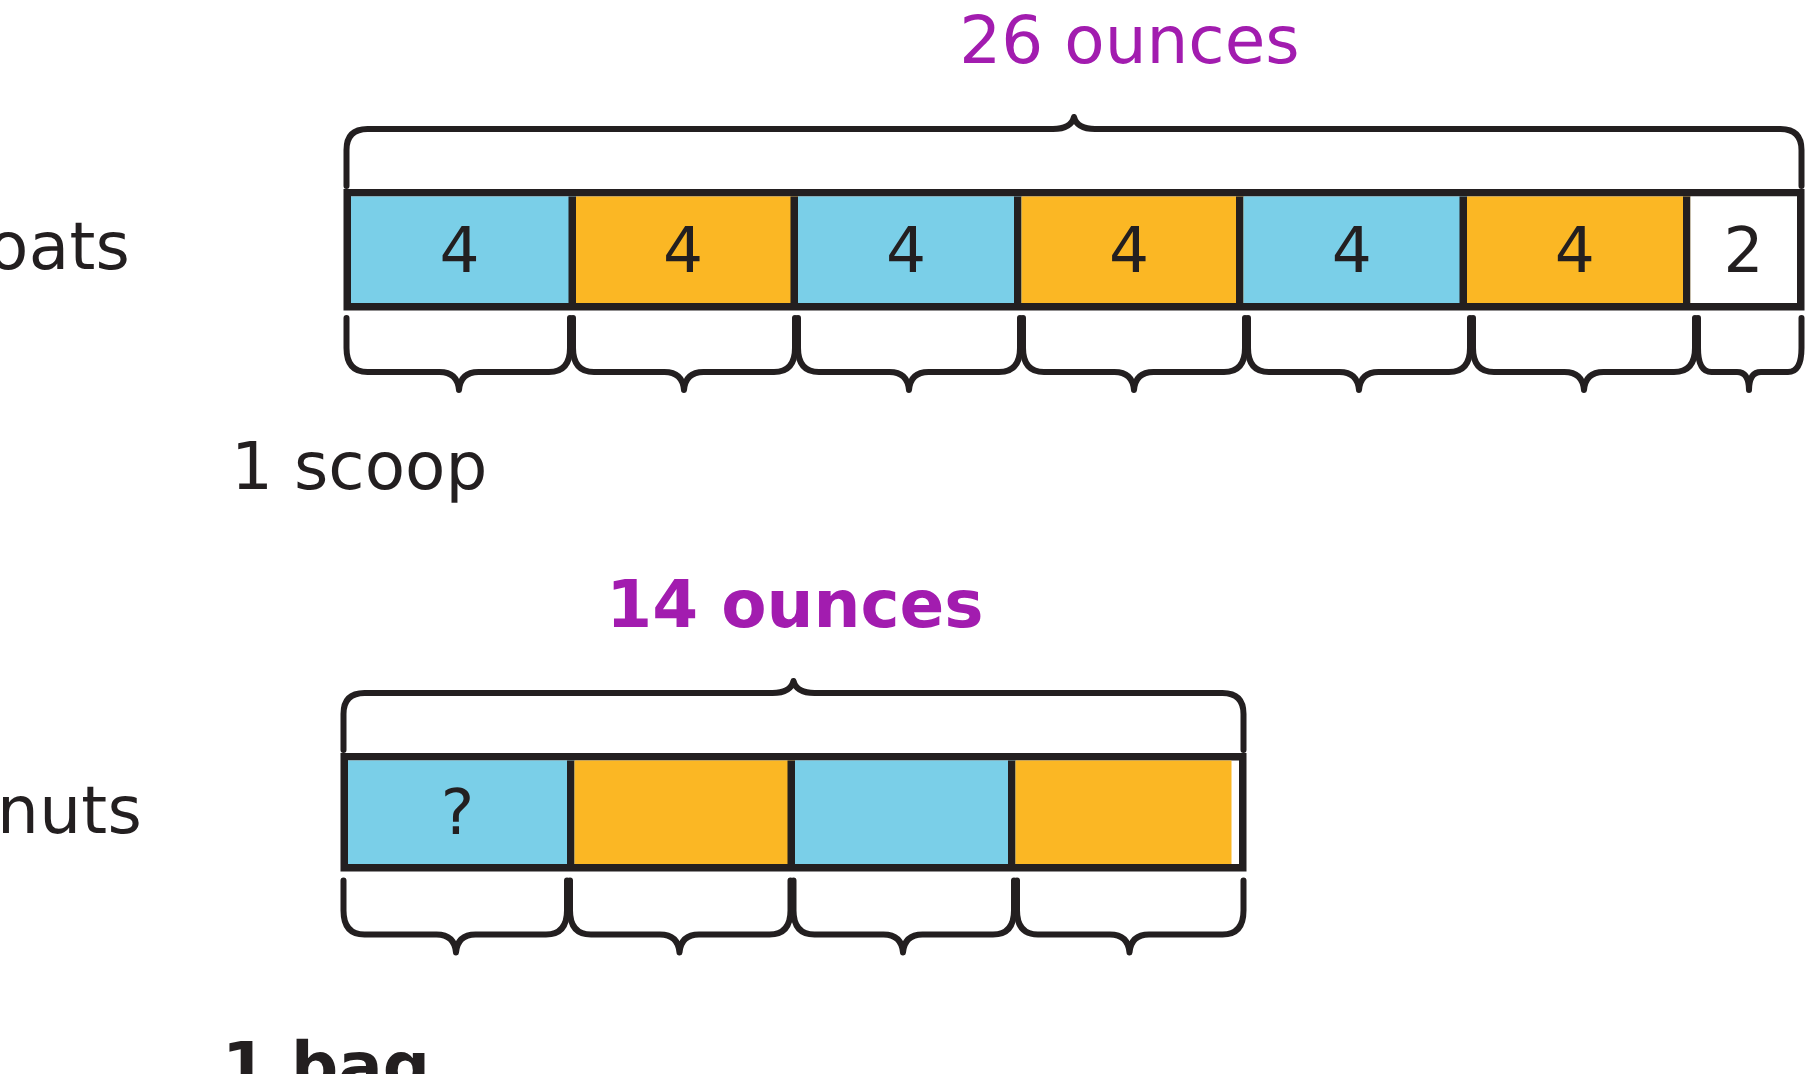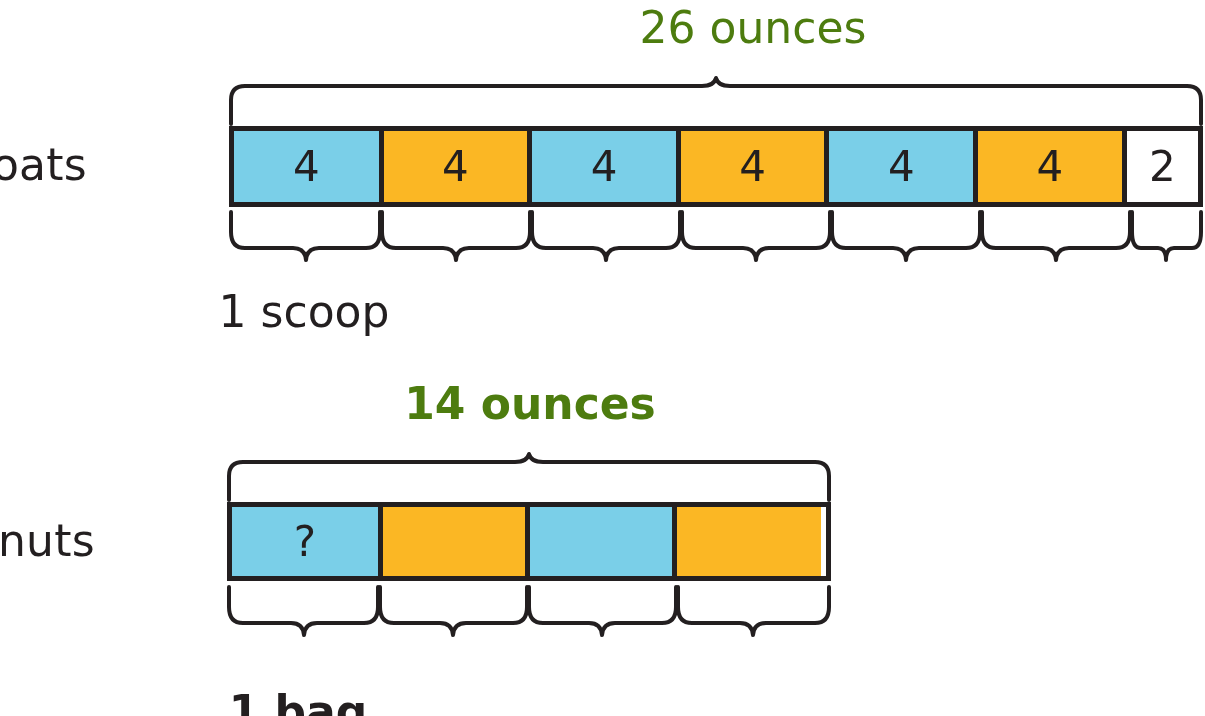--- a/index.html
+++ b/index.html
@@ -27,34 +27,33 @@
     white-space: nowrap;
     letter-spacing: 0.2px;
   }
   #label-oats { left: -8px; top: 143px; }
   #label-nuts { left: -2px; top: 519px; }
 
   .total-label {
     position: absolute;
     font-size: 44px;
     line-height: 1;
-    color: #4d7c0f;
+    color: #a21caf;
     white-space: nowrap;
     text-align: center;
   }
   #total-oats { left: 533px; top: 6px; width: 440px; }
   #total-nuts { left: 310px; top: 382px; width: 440px; font-weight: bold; }
 
   .unit-label {
     position: absolute;
     font-size: 44px;
     line-height: 1;
     color: #231f20;
     white-space: nowrap;
-    text-align: center;
   }
   #unit-oats { left: 154px; top: 290px; width: 300px; }
   #unit-nuts { left: 148px; top: 690px; width: 300px; font-weight: bold; }
 
   .tape {
     position: absolute;
     display: flex;
     box-sizing: border-box;
     border: 5px solid #231f20;
     background: #ffffff;

